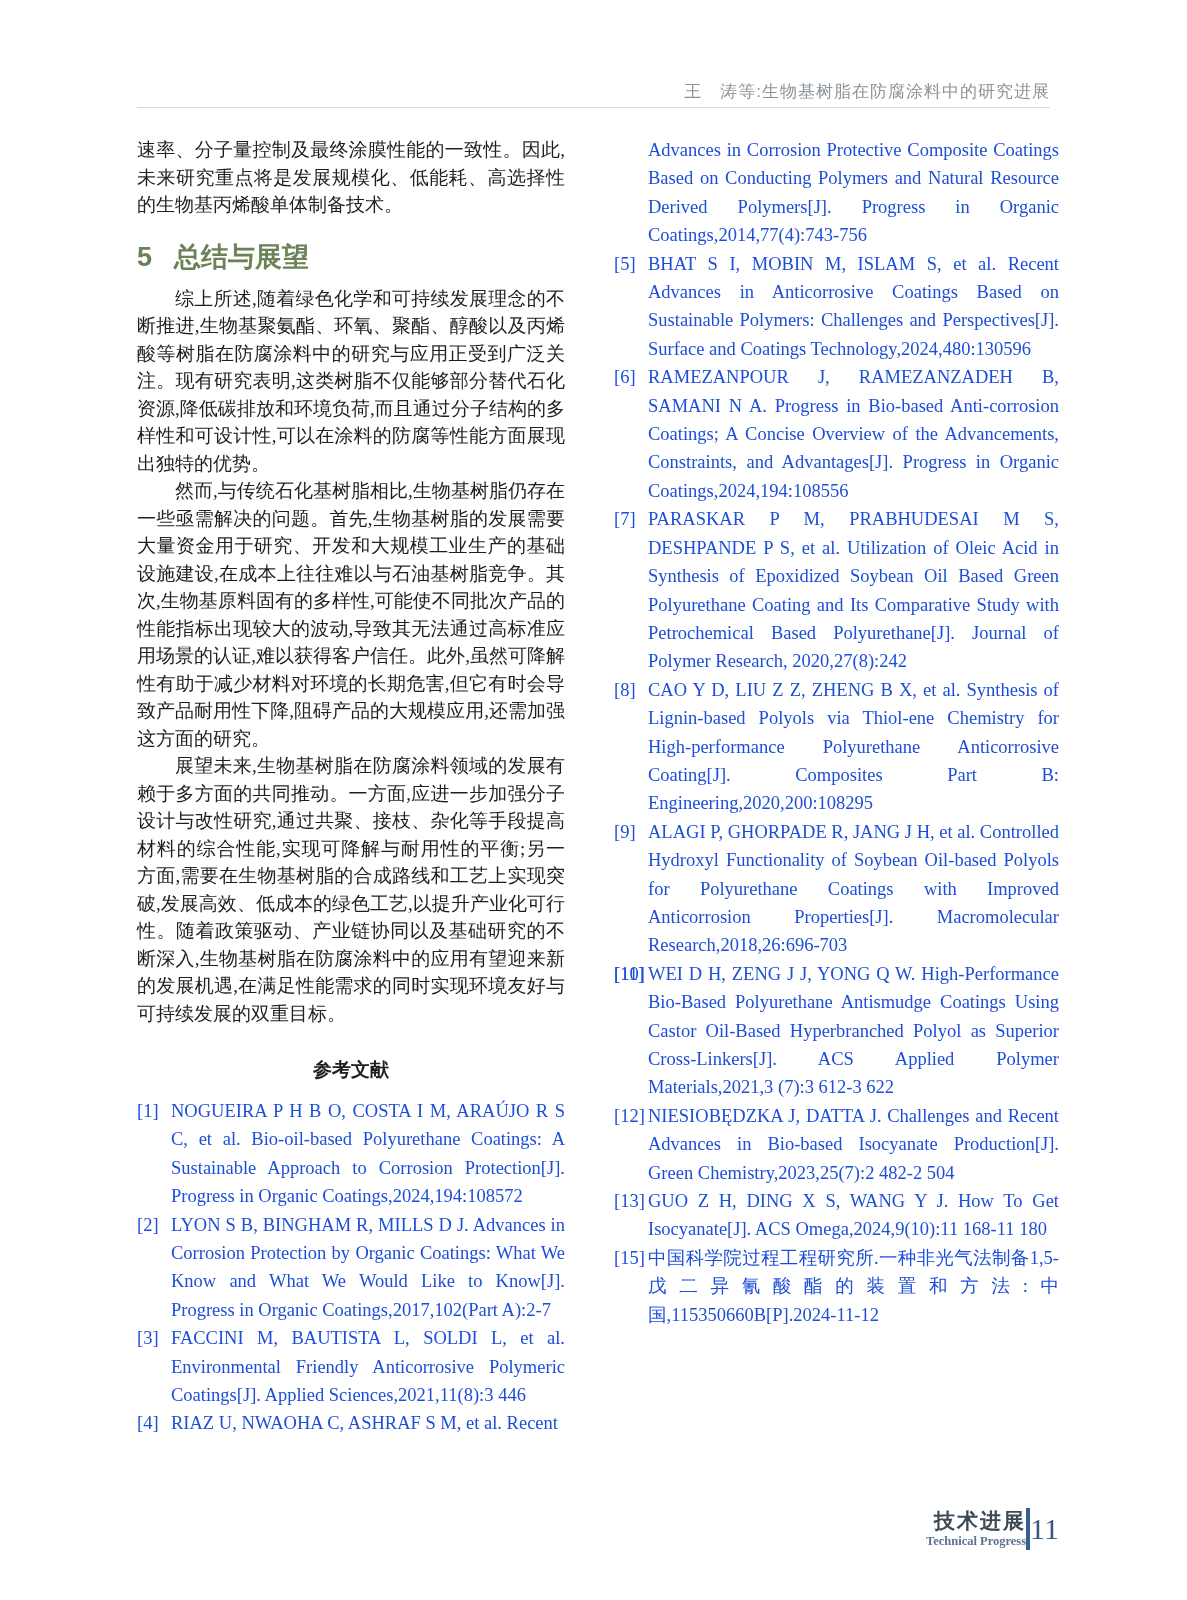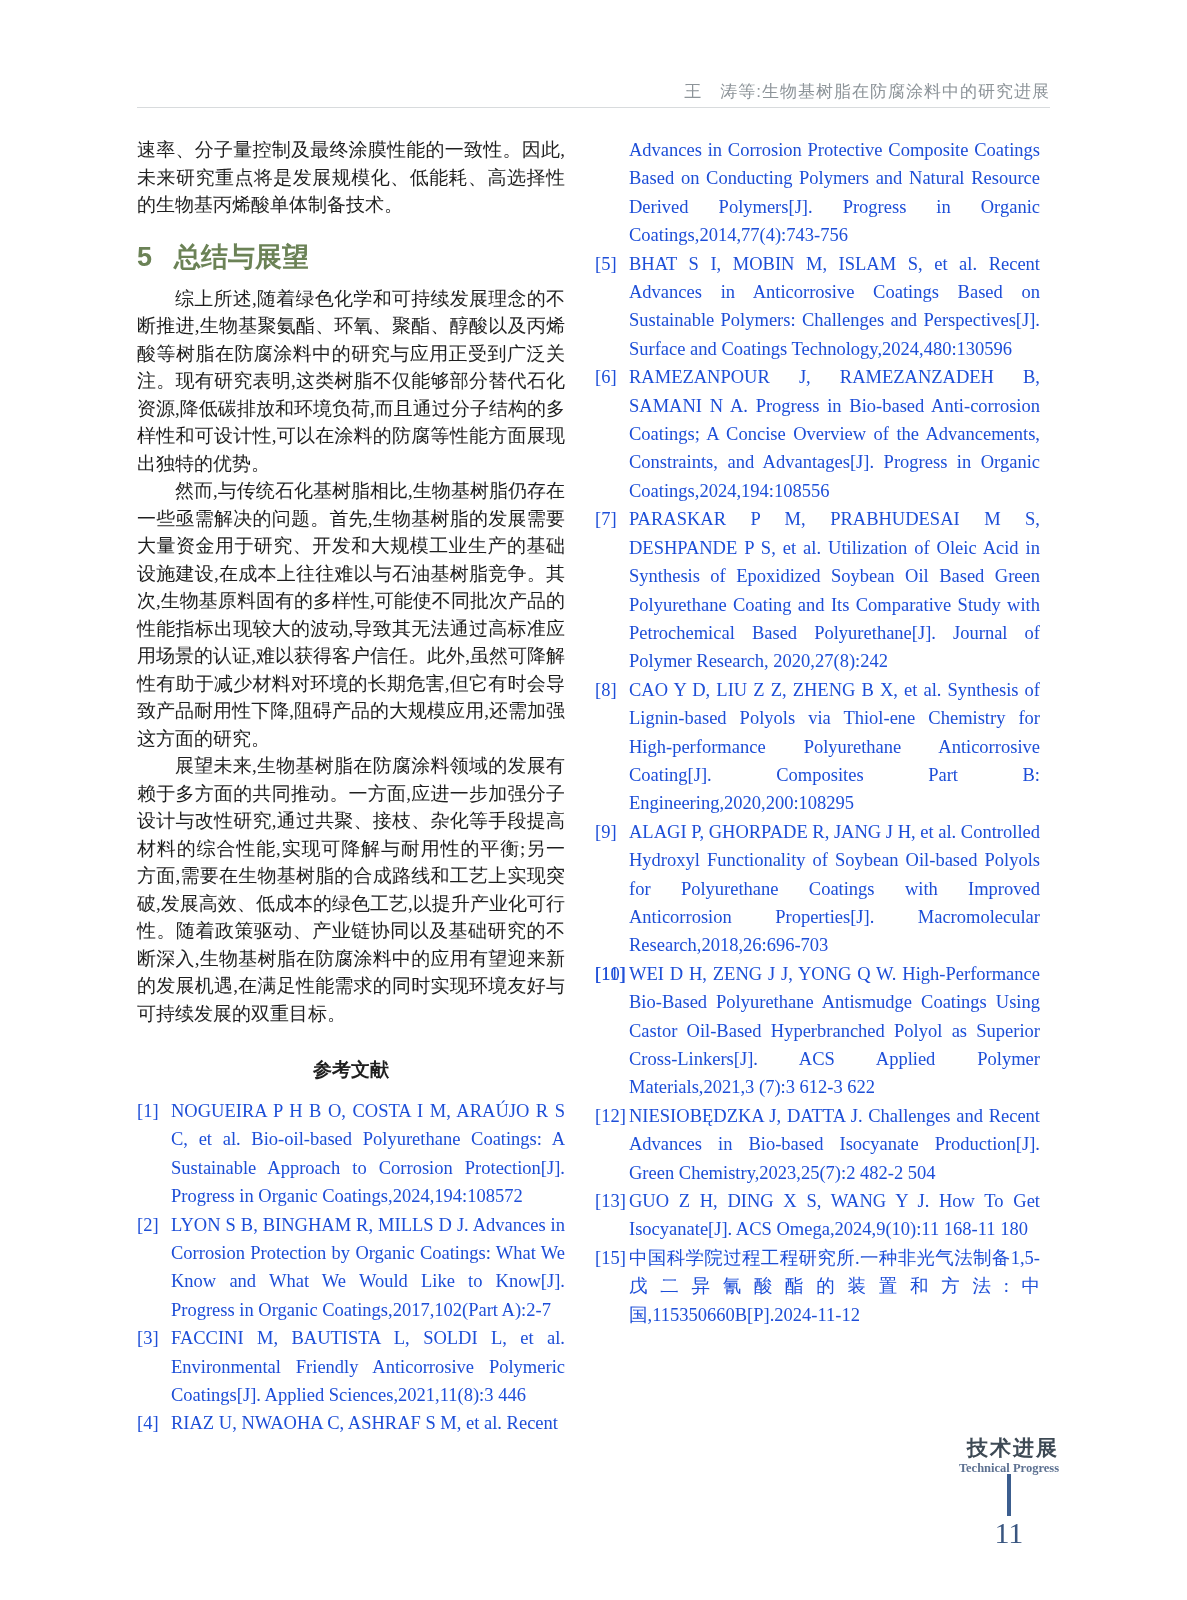--- a/index.html
+++ b/index.html
@@ -30,21 +30,21 @@
     height:1px;
     background:#d8dbdd;
   }
   
   .columns{
     position:absolute;
     top:136px;
     left:137px;
     width:916px;
     display:flex;
-    gap:30px;
+    gap:49px;
   }
   .col-left{width:428px;flex:0 0 428px;}
   .col-right{width:445px;flex:0 0 445px;}
   
   .body-cn{
     margin:0;
     font-size:19px;
     line-height:27.5px;
     text-align:justify;
     text-justify:inter-ideograph;
@@ -86,21 +86,20 @@
     left:0;
     top:0;
   }
   
   .footer{
     position:absolute;
     right:128px;
     bottom:50px;
     display:flex;
     align-items:center;
-    flex-direction:column;
   }
   .footer-text{text-align:right;line-height:1;}
   .footer-zh{
     font-family:"Liberation Sans", sans-serif;
     font-weight:bold;
     font-size:21px;
     letter-spacing:2px;
     color:#3d4954;
   }
   .footer-en{

